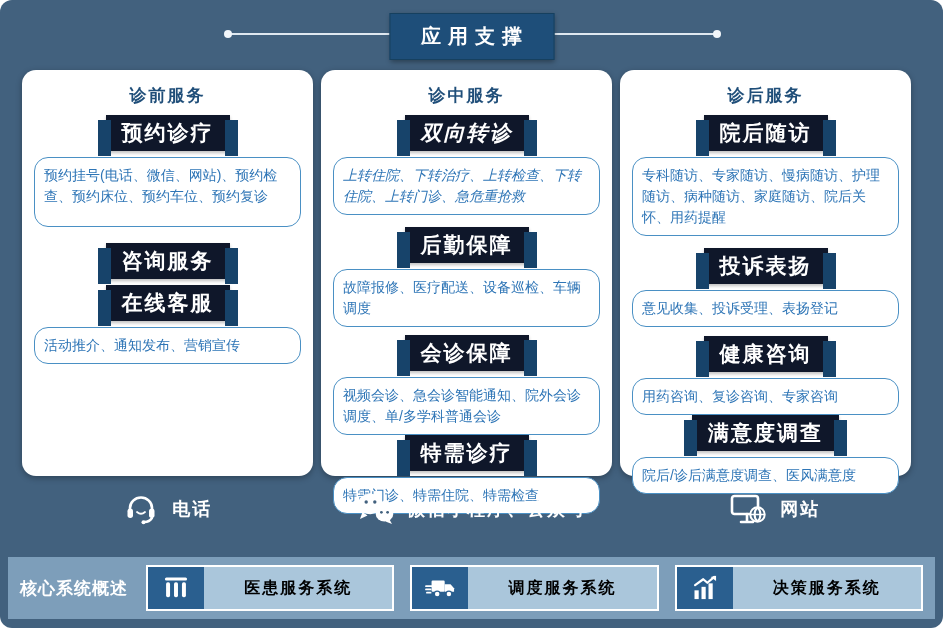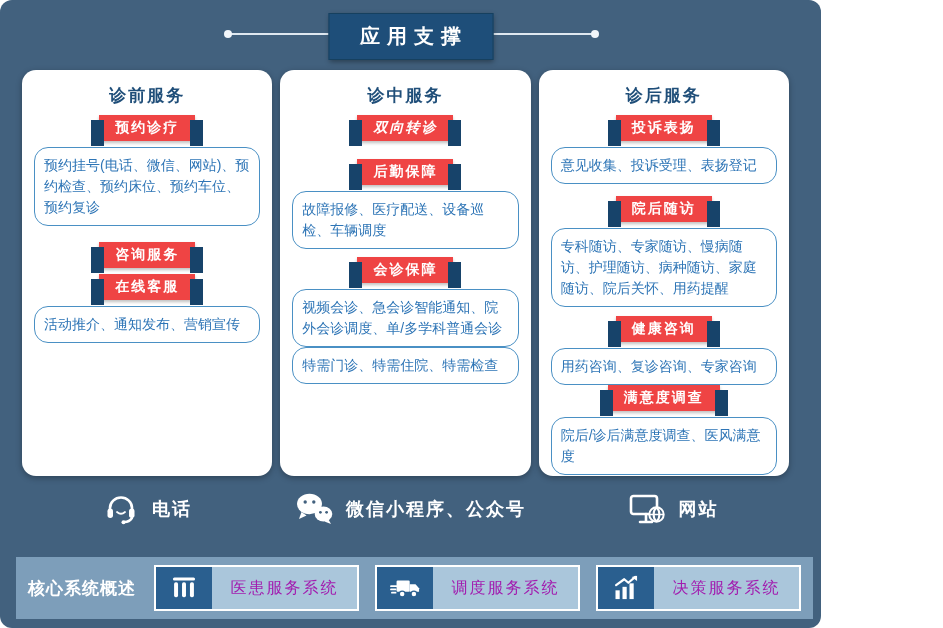--- a/index.html
+++ b/index.html
@@ -1,21 +1,21 @@
 <!DOCTYPE html>
 <html><head>
 <meta charset="utf-8">
 <style>
   html,body{margin:0;padding:0;}
   body{
     width:943px;height:628px;overflow:hidden;background:#ffffff;
     font-family:"Liberation Sans","DejaVu Sans",sans-serif;
   }
   .panel{
-    position:absolute;left:0;top:0;width:821px;height:628px;
+    position:absolute;left:0;top:0;width:943px;height:628px;
     background:#42617e;border-radius:12px;overflow:hidden;
   }
   
   .header{position:relative;height:64px;}
   .header-line{
     position:absolute;left:228px;right:226px;top:33px;height:2px;
     background:#dfe8f0;
   }
   .header-line::before,.header-line::after{
     content:"";position:absolute;top:-3px;width:8px;height:8px;border-radius:50%;
@@ -36,21 +36,21 @@
     padding:8px 12px 10px 12px;box-sizing:border-box;
     box-shadow:0 2px 6px rgba(0,0,0,.3);
   }
   .col-title{
     text-align:center;color:#1f4e79;font-size:17px;font-weight:bold;
     letter-spacing:2px;margin:6px 0 8px 0;
   }
   .section{display:flex;flex-direction:column;align-items:center;}
   .badge{
     position:relative;z-index:0;display:inline-block;
-    background:#ef4444;color:#fff;font-size:14px;font-weight:bold;
+    background:#0f172a;color:#fff;font-size:21px;font-weight:bold;
     letter-spacing:2px;padding:4px 16px;margin-bottom:6px;
     box-shadow:0 2px 3px rgba(0,0,0,.25);
     text-align:right;
   }
   .badge::before,.badge::after{
     content:"";position:absolute;top:5px;width:13px;height:100%;
     background:#17436a;z-index:-1;
   }
   .badge::before{left:-8px;}
   .badge::after{right:-8px;}
@@ -81,38 +81,38 @@
   .col3 .section:nth-of-type(3) .content-box{min-height:34px;}
   .col3 .section:nth-of-type(3){margin-bottom:9px;}
   .col3 .section:nth-of-type(4) .content-box{min-height:34px;}
   
   .channels{display:flex;align-items:center;padding:16px 30px 0 30px;gap:28px;}
   .channel{flex:1;display:flex;align-items:center;justify-content:center;gap:13px;}
   .channel-label{color:#ffffff;font-size:18px;font-weight:bold;letter-spacing:2px;}
   .channel svg{display:block;}
   
   .footer{
-    position:absolute;left:16px;right:8px;bottom:9px;height:62px;
+    position:absolute;left:8px;right:8px;bottom:9px;height:62px;
     background:#7d9eba;display:flex;align-items:center;
     padding:0 12px 0 10px;box-sizing:border-box;gap:16px;
   }
   .footer-label{
     color:#ffffff;font-size:17px;font-weight:bold;white-space:nowrap;
     letter-spacing:1px;padding:0 2px;
   }
   .system{
     flex:1;height:46px;background:#aac6db;border:2px solid #ffffff;
     display:flex;align-items:center;box-sizing:border-box;
   }
   .sys-icon{
     width:56px;height:100%;background:#2a5f8f;
     display:flex;align-items:center;justify-content:center;flex:0 0 56px;
   }
   .sys-label{
-    flex:1;text-align:center;color:#a21caf;font-size:16px;font-weight:normal;
+    flex:1;text-align:center;color:#000000;font-size:16px;font-weight:bold;
     letter-spacing:2px;
   }
 </style>
 </head>
 <body>
 
 <div class="panel">
 
   <div class="header">
     <div class="header-line"></div>
@@ -133,43 +133,45 @@
       <div class="section">
         <div class="badge">在线客服</div>
         <div class="content-box">活动推介、通知发布、营销宣传</div>
       </div>
     </div>
 
     <div class="column col2">
       <div class="col-title">诊中服务</div>
       <div class="section">
         <div class="badge">双向转诊</div>
+        <div class="content-box">上转住院、下转治疗、上转检查、下转住院、上转门诊、急危重抢救</div>
       </div>
       <div class="section">
         <div class="badge">后勤保障</div>
         <div class="content-box">故障报修、医疗配送、设备巡检、车辆调度</div>
       </div>
       <div class="section">
         <div class="badge">会诊保障</div>
         <div class="content-box">视频会诊、急会诊智能通知、院外会诊调度、单/多学科普通会诊</div>
       </div>
       <div class="section">
+        <div class="badge">特需诊疗</div>
         <div class="content-box">特需门诊、特需住院、特需检查</div>
       </div>
     </div>
 
     <div class="column col3">
       <div class="col-title">诊后服务</div>
       <div class="section">
+        <div class="badge">院后随访</div>
+        <div class="content-box">专科随访、专家随访、慢病随访、护理随访、病种随访、家庭随访、院后关怀、用药提醒</div>
+      </div>
+      <div class="section">
         <div class="badge">投诉表扬</div>
         <div class="content-box">意见收集、投诉受理、表扬登记</div>
-      </div>
-      <div class="section">
-        <div class="badge">院后随访</div>
-        <div class="content-box">专科随访、专家随访、慢病随访、护理随访、病种随访、家庭随访、院后关怀、用药提醒</div>
       </div>
       <div class="section">
         <div class="badge">健康咨询</div>
         <div class="content-box">用药咨询、复诊咨询、专家咨询</div>
       </div>
       <div class="section">
         <div class="badge">满意度调查</div>
         <div class="content-box">院后/诊后满意度调查、医风满意度</div>
       </div>
     </div>

